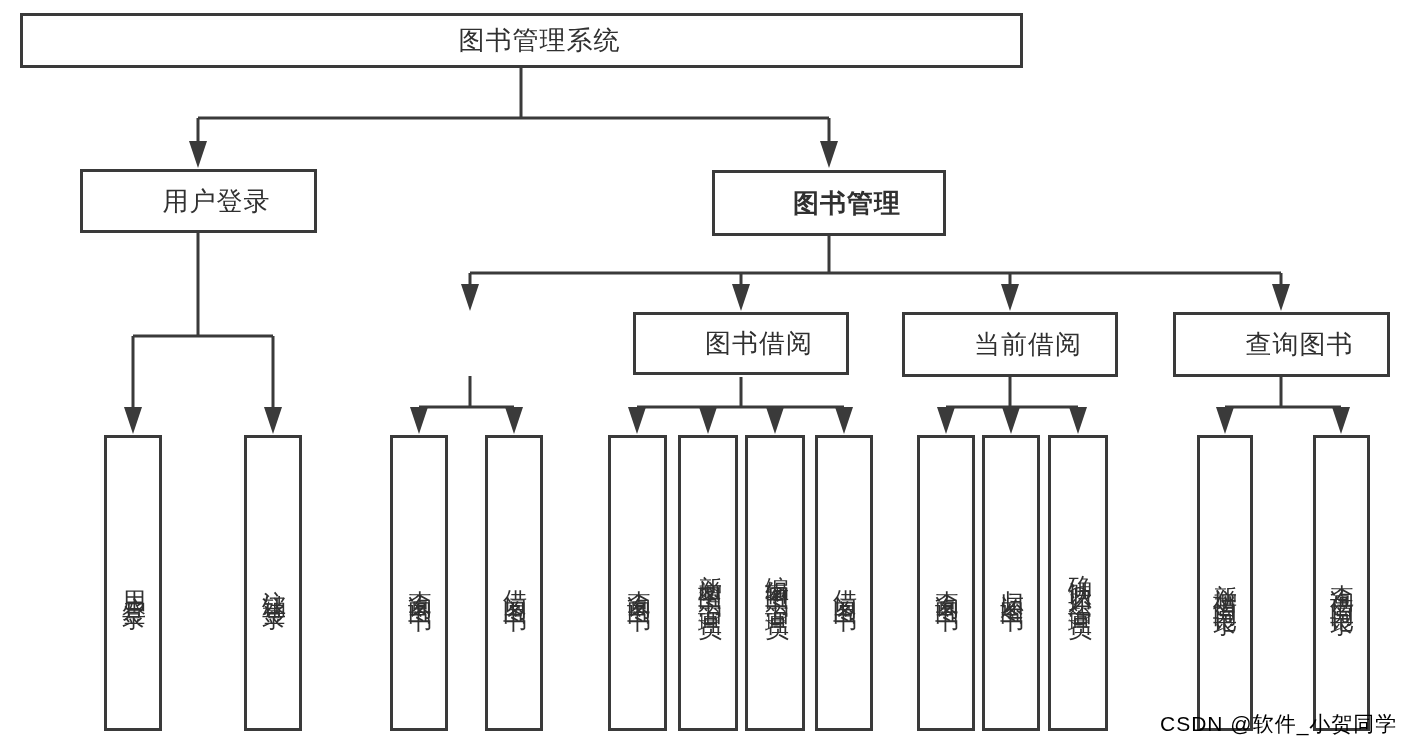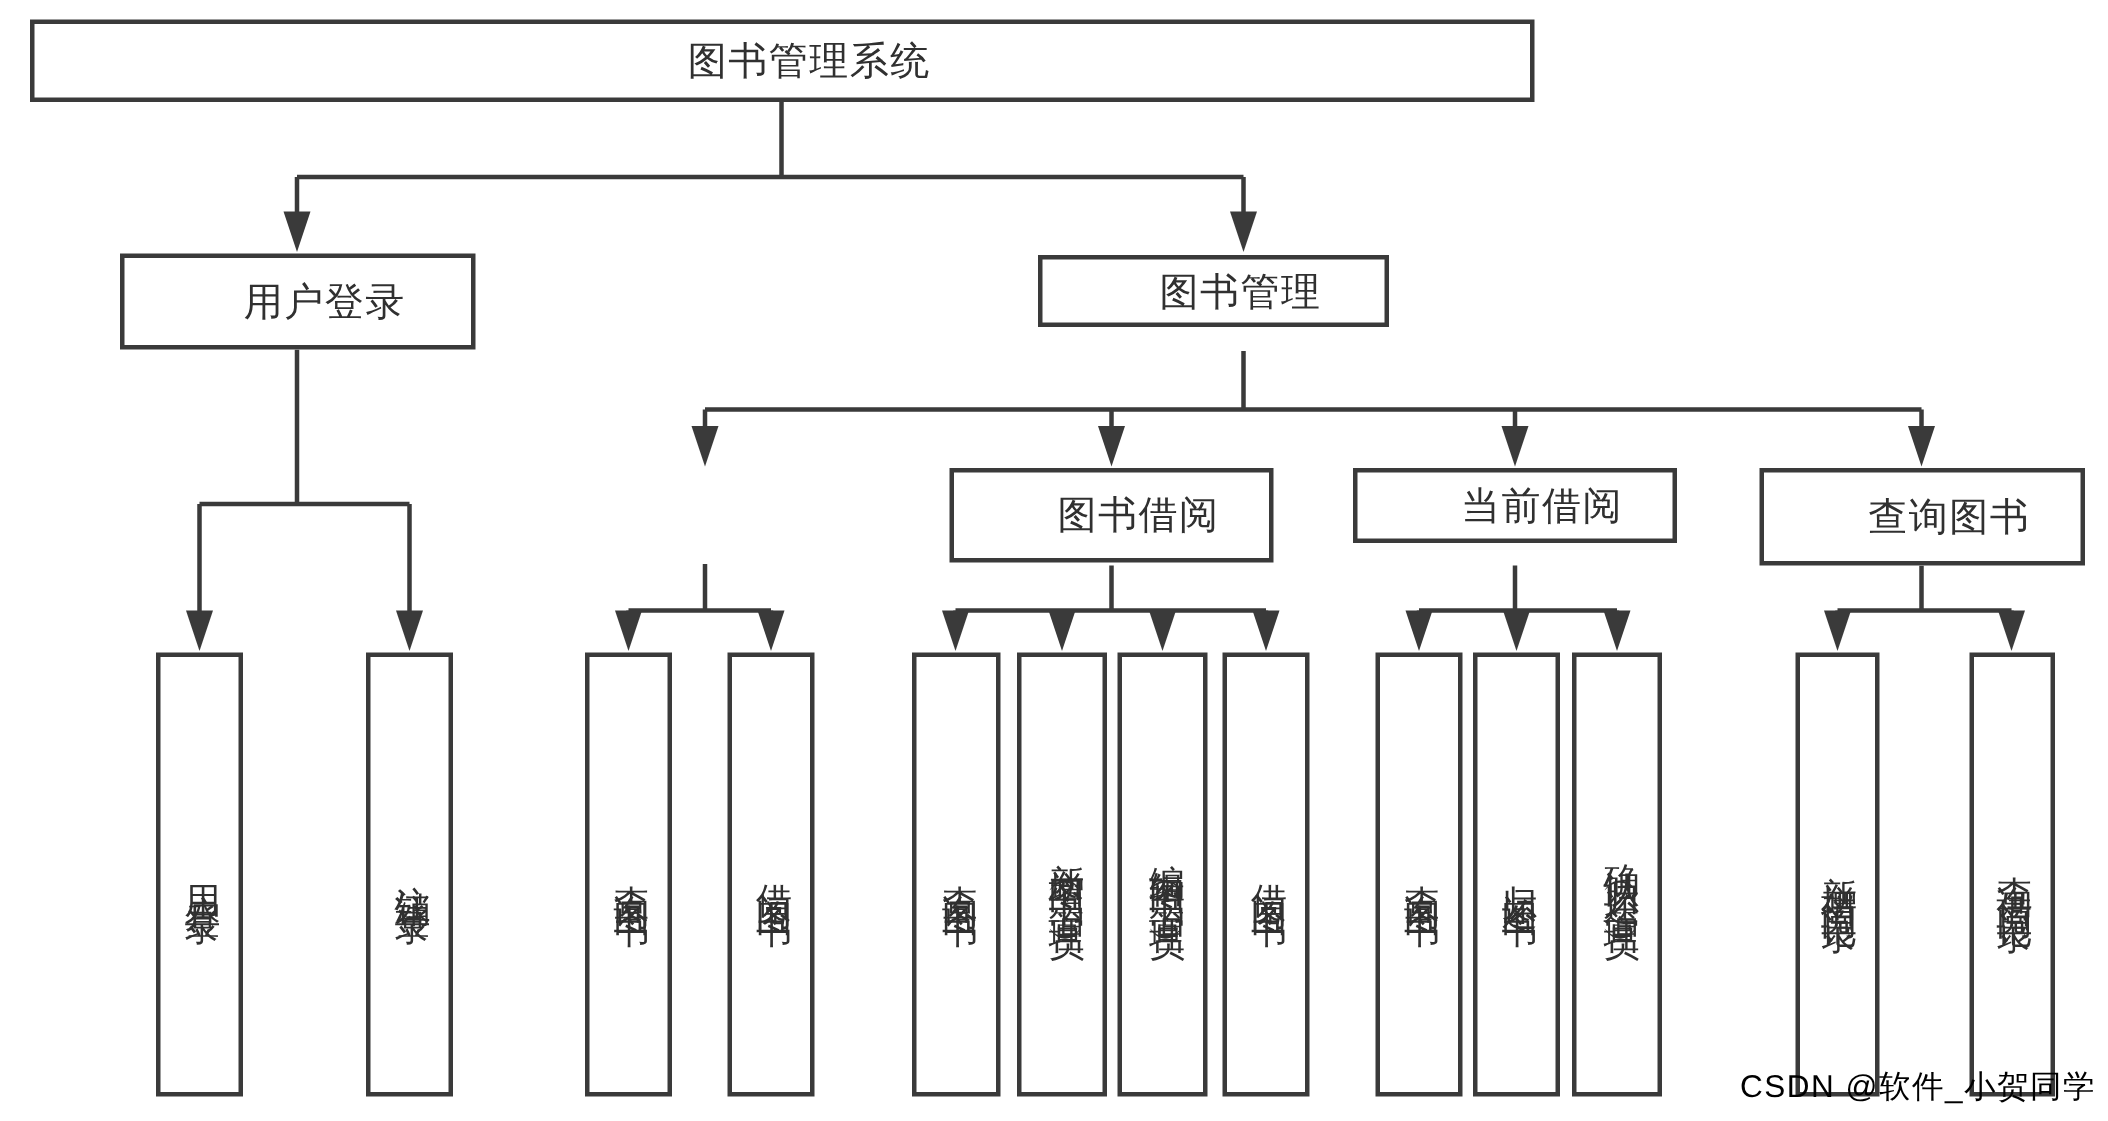--- a/index.html
+++ b/index.html
@@ -39,25 +39,25 @@
     writing-mode: vertical-rl;
     text-align: center;
     font-size: 24px;
     letter-spacing: 6px;
     line-height: 50px;
   }
   
   .n-root   { left: 20px;   top: 13px;  width: 1003px; height: 55px; }
   
   .n-login  { left: 80px;   top: 169px; width: 237px;  height: 64px; }
-  .n-manage { left: 692px;  top: 170px; width: 234px;  height: 48px; }
+  .n-manage { left: 712px;  top: 170px; width: 234px;  height: 66px; font-weight: bold; }
   
   .n-recommend { left: 363px;  top: 312px; width: 215px; height: 64px; }
   .n-borrow    { left: 633px;  top: 312px; width: 216px; height: 63px; }
-  .n-current   { left: 902px;  top: 312px; width: 216px; height: 50px; }
+  .n-current   { left: 902px;  top: 312px; width: 216px; height: 65px; }
   .n-records   { left: 1173px; top: 312px; width: 217px; height: 65px; }
   
   .lf { top: 435px; height: 296px; }
   .l1  { left: 104px;  width: 58px; }
   .l2  { left: 244px;  width: 58px; }
   .l3  { left: 390px;  width: 58px; }
   .l4  { left: 485px;  width: 58px; }
   .l5  { left: 608px;  width: 59px; }
   .l6  { left: 678px;  width: 60px; }
   .l7  { left: 745px;  width: 60px; }

